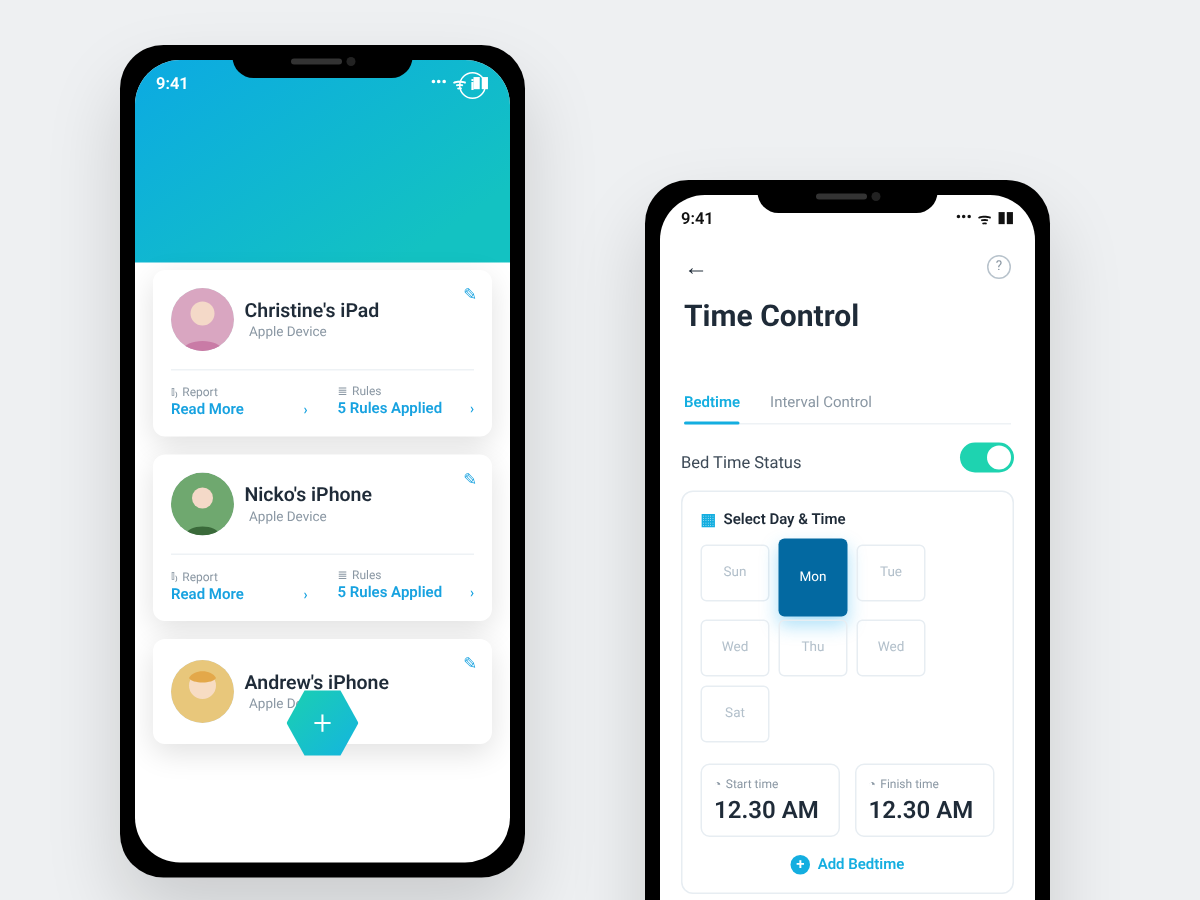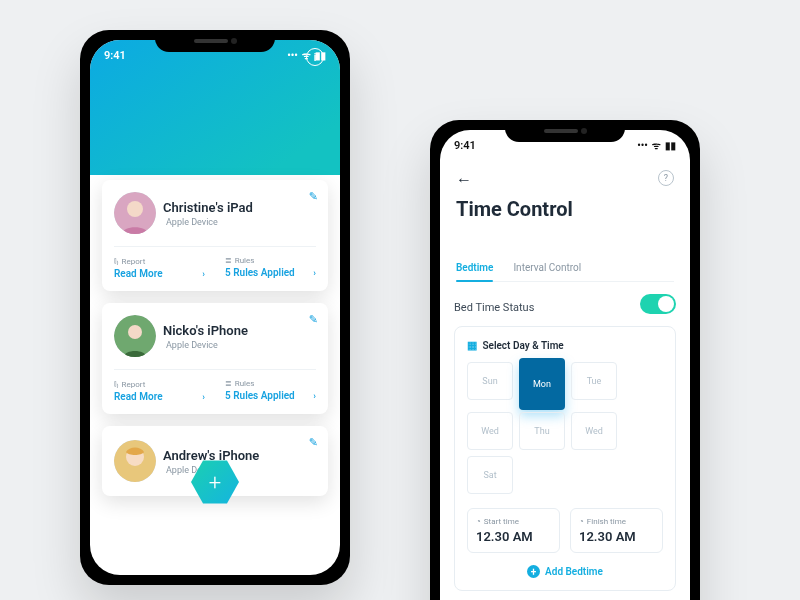--- a/index.html
+++ b/index.html
@@ -96,21 +96,21 @@
   .panel-title{font-size:10px;font-weight:600;color:#1f2b38;display:flex;align-items:center;gap:5px;margin-bottom:10px;}
   .panel-title .ic{color:#14aee0;font-size:11px;}
 
   .days{display:flex;flex-wrap:wrap;gap:6px;}
   .day{width:46px;height:38px;border:1px solid #e7edf2;border-radius:4px;display:flex;align-items:center;justify-content:center;font-size:9px;color:#b3c0cb;}
   .day.active{background:#0369a1;color:#fff;border:none;box-shadow:0 6px 12px rgba(23,168,238,.35);height:52px;margin:-4px 0;font-weight:400;}
 
   .times{display:flex;gap:10px;margin-top:14px;}
   .timebox{flex:1;border:1px solid #e7edf2;border-radius:6px;padding:8px;}
   .tb-lbl{font-size:8px;color:#8a97a3;display:flex;align-items:center;gap:3px;margin-bottom:3px;}
-  .tb-val{font-size:13px;font-weight:600;color:#1f2b38;}
+  .tb-val{font-size:16px;font-weight:600;color:#1f2b38;}
 
   .add-int{text-align:center;color:#14aee0;font-size:10px;font-weight:600;margin-top:12px;display:flex;align-items:center;justify-content:center;gap:5px;}
   .add-int .plus{width:13px;height:13px;border-radius:50%;background:#14aee0;color:#fff;display:inline-flex;align-items:center;justify-content:center;font-size:10px;line-height:1;}
 
   .panel2{border:1px solid #e7edf2;border-radius:8px;padding:10px 12px;}
   .panel2 .panel-title{color:#e06a5a;margin:0;}
   .panel2 .ic{color:#e06a5a;}
 </style>
 </head>
 <body>

